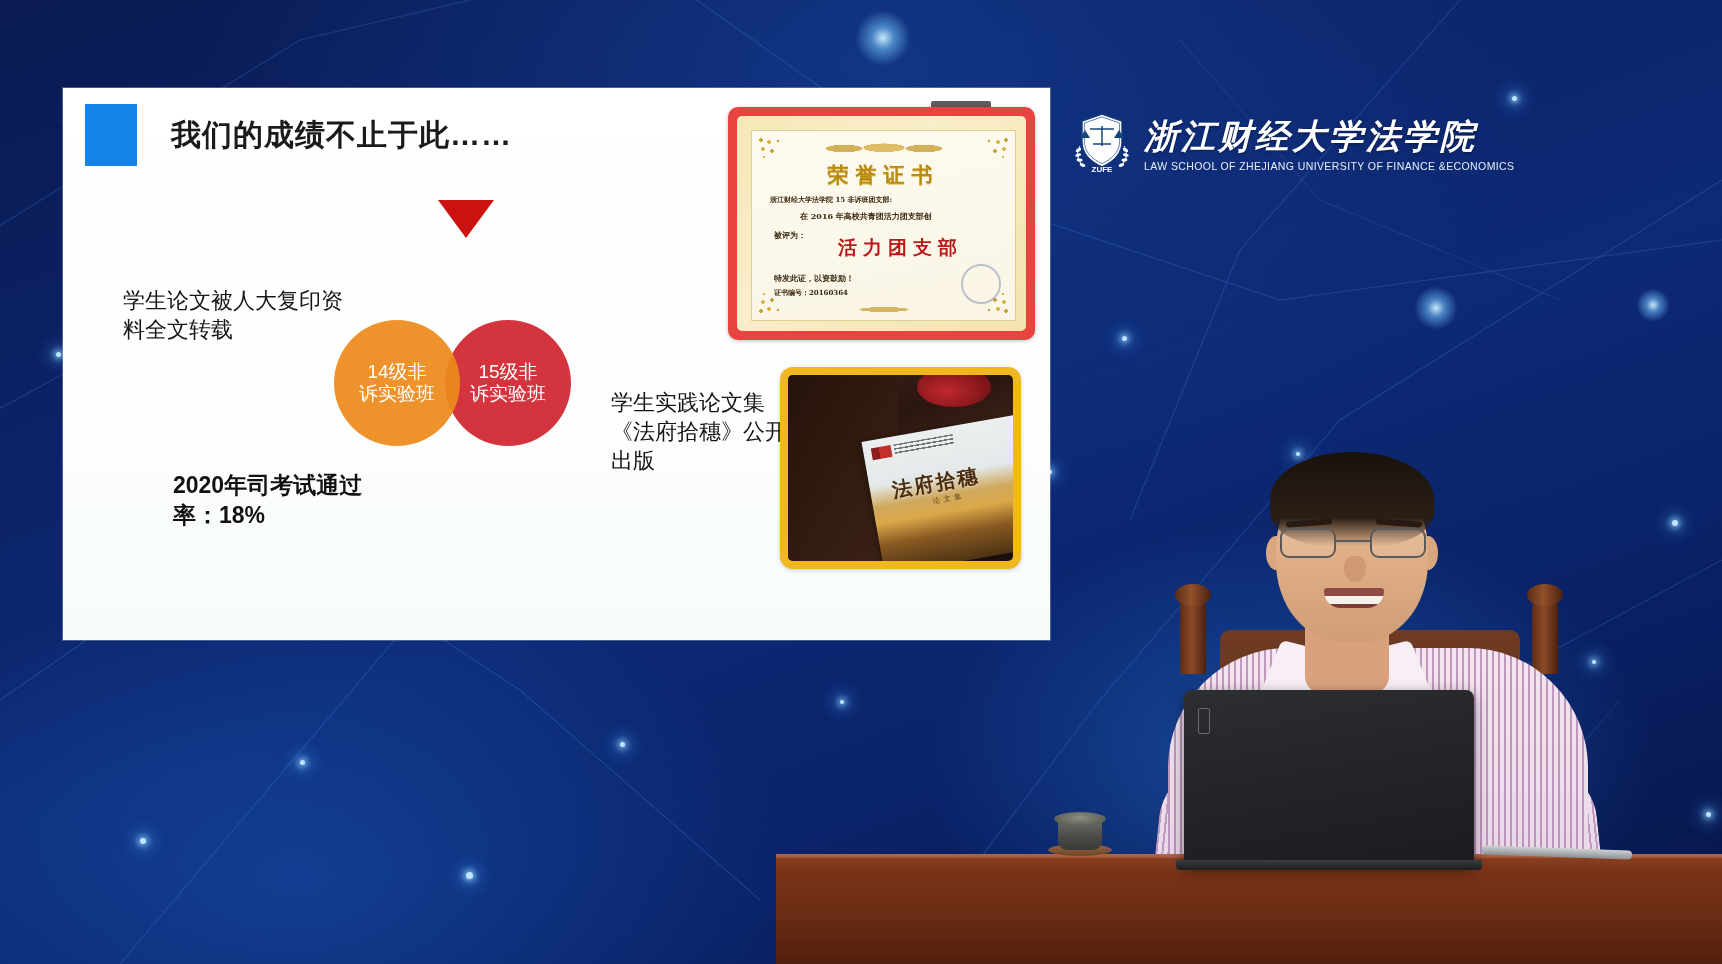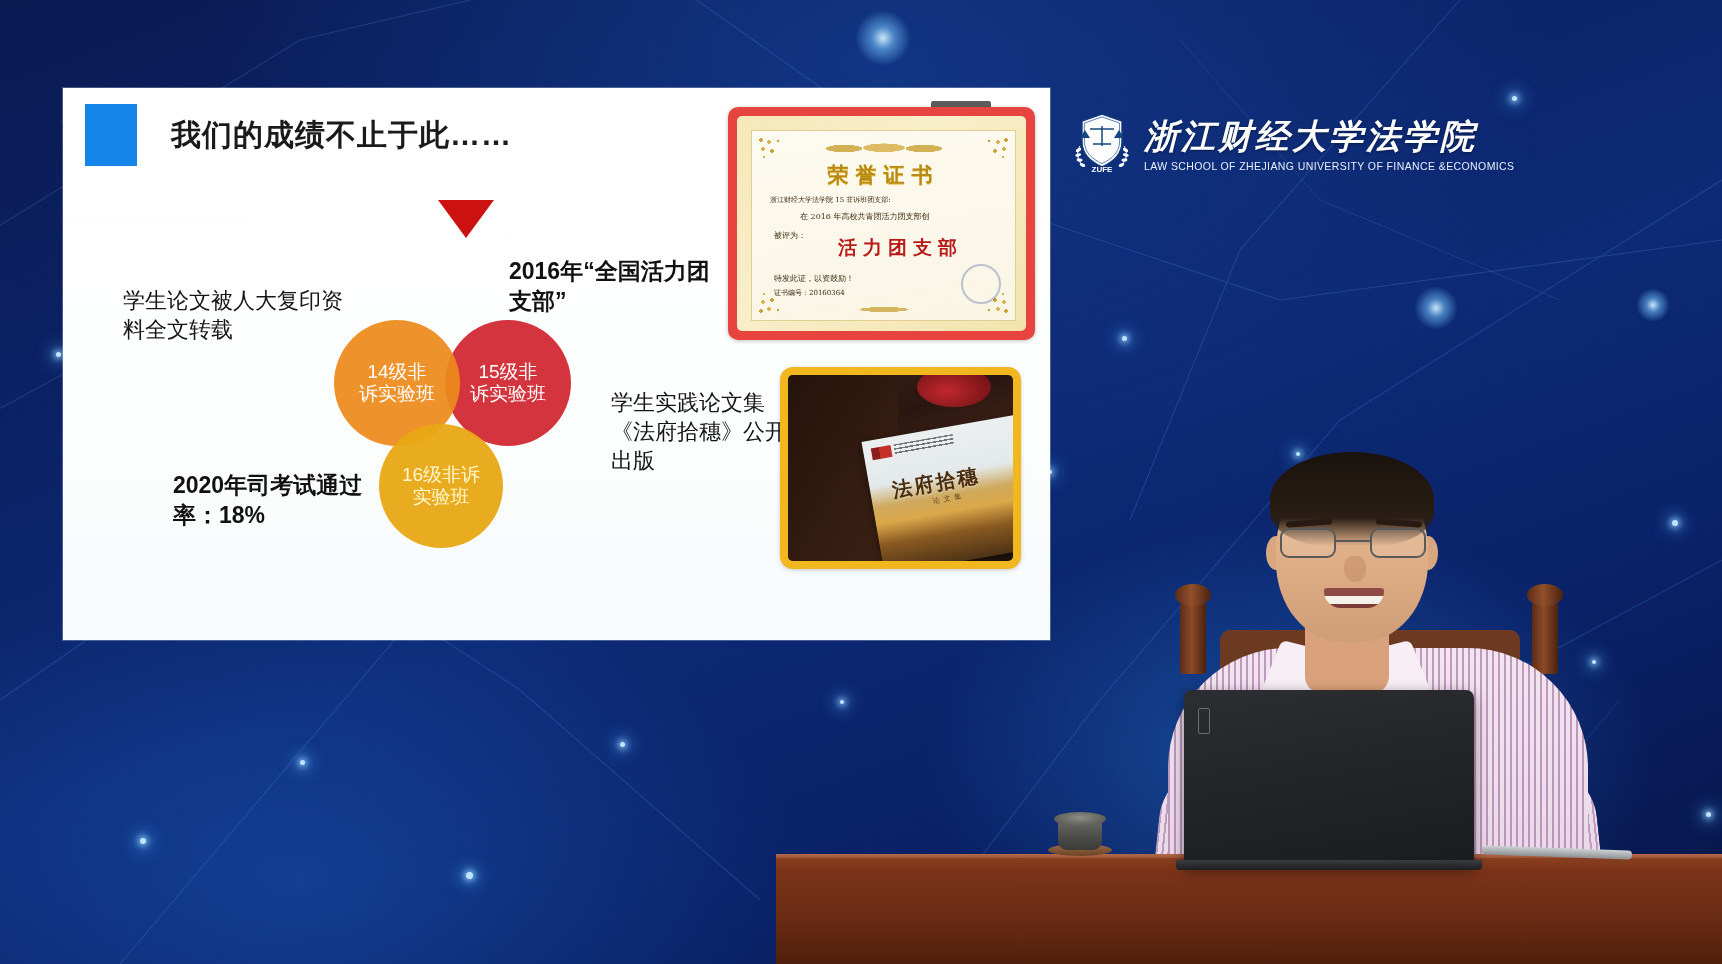--- a/index.html
+++ b/index.html
@@ -170,21 +170,21 @@
   }
   .cert-title {
     position: absolute; left: 50%; top: 30px; transform: translateX(-50%);
     font-family: "DejaVu Serif", serif;
     font-size: 21px; font-weight: bold; color: #b88a14;
     letter-spacing: 7px; white-space: nowrap;
     text-shadow: 0 1px 0 #e8c858;
   }
   .cert-line {
     position: absolute; font-family: "DejaVu Serif", serif;
-    color: #3a2a10; white-space: nowrap;
+    color: #3a2a10; white-space: nowrap; font-weight: bold;
   }
   .cl-1 { left: 18px; top: 64px; font-size: 7px; }
   .cl-2 { left: 48px; top: 80px; font-size: 8px; }
   .cl-3 { left: 22px; top: 99px; font-size: 8px; }
   .cert-award {
     position: absolute; left: 86px; top: 104px;
     font-family: "DejaVu Serif", serif;
     font-size: 19px; font-weight: bold; color: #b81a1a;
     letter-spacing: 6px; white-space: nowrap;
   }
@@ -473,28 +473,24 @@
 
     <div class="red-triangle"></div>
 
     <div class="venn">
       <div class="circle c14">
         <span>14级非诉实验班</span>
       </div>
       <div class="circle c15">
         <span>15级非诉实验班</span>
       </div>
-      <div class="circle c16">
-        <span>16级非诉实验班</span>
-      </div>
     </div>
 
     <div class="callout ct-paper">学生论文被人大复印资料全文转载</div>
     <div class="callout ct-exam">2020年司考试通过率：18%</div>
-    <div class="callout ct-2016">2016年“全国活力团支部”</div>
     <div class="callout ct-book">学生实践论文集《法府拾穗》公开出版</div>
 
     <div class="cert-tab"></div>
     <div class="cert-wrap">
       <div class="cert-inner">
         <div class="cert-page">
           <span class="cert-corner cc-tl"></span>
           <span class="cert-corner cc-tr"></span>
           <span class="cert-corner cc-bl"></span>
           <span class="cert-corner cc-br"></span>

